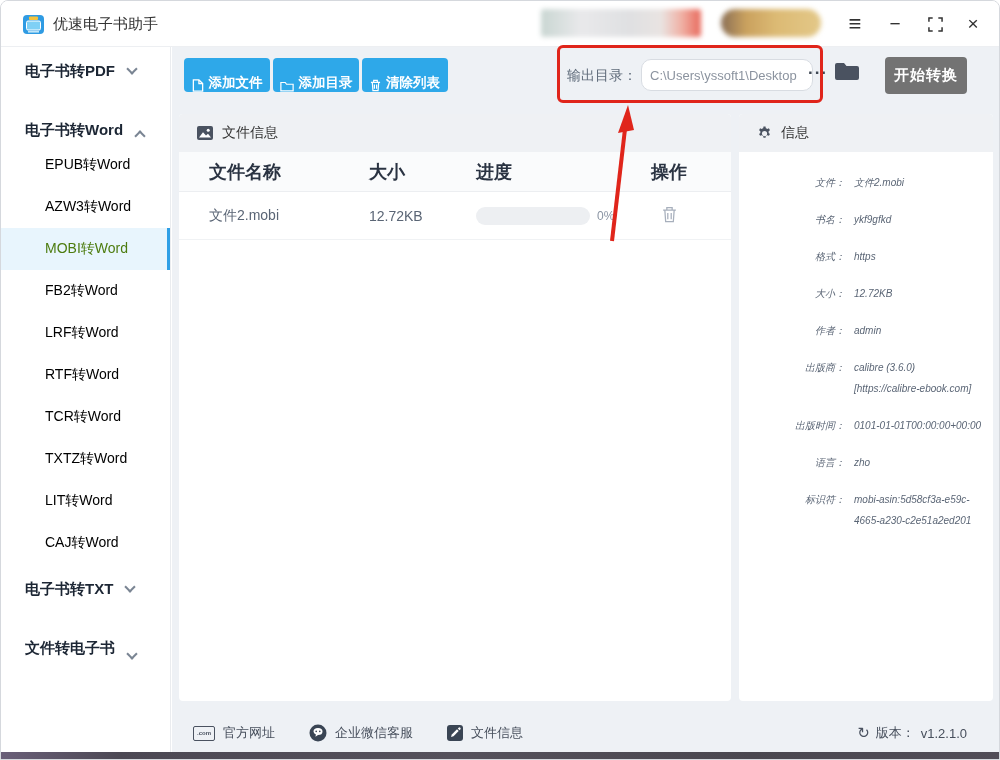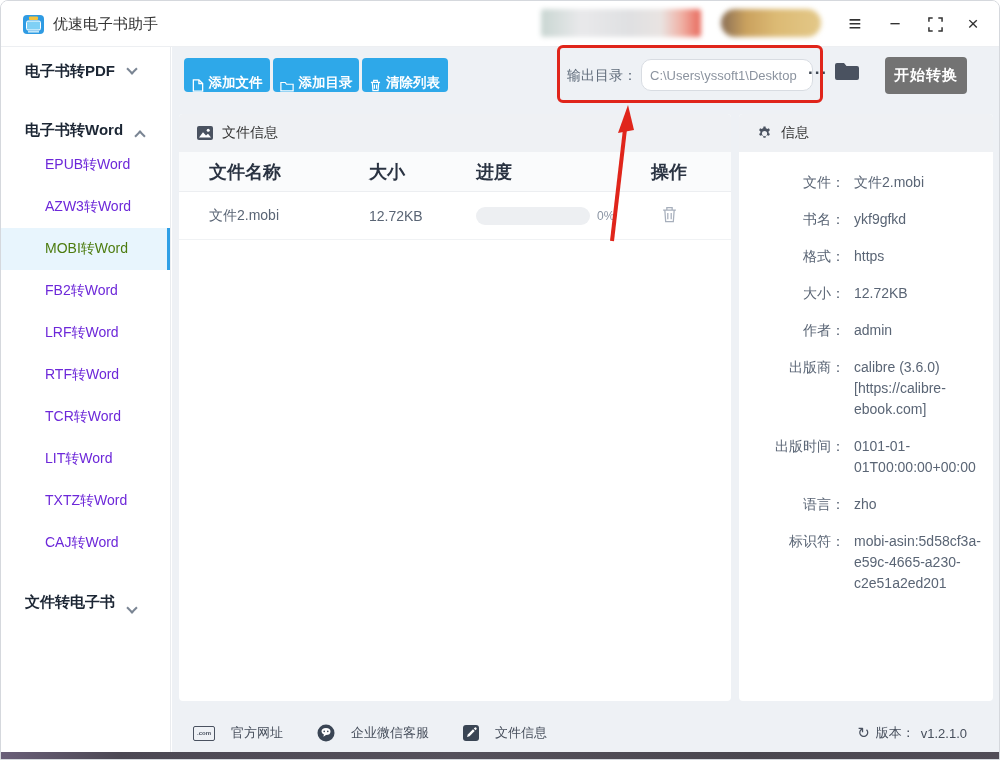--- a/index.html
+++ b/index.html
@@ -18,21 +18,21 @@
             filter:blur(2.5px); }
   .winctl { position:absolute; top:0; height:46px; width:26px; display:flex; align-items:center; justify-content:center; color:#333; font-size:18px; cursor:default; }
   .ctl-menu  { left:841px; font-size:22px; }
   .ctl-min   { left:881px; font-size:19px; }
   .ctl-max   { left:921px; }
   .ctl-close { left:959px; font-size:19px; }
 
   
   .sidebar { position:absolute; left:0; top:46px; width:170px; height:705px; background:#fff; border-right:1px solid #EAECEF; padding-top:3px; z-index:2; }
   .nav-group { height:42px; display:flex; align-items:center; padding-left:24px; gap:13px; font-size:15px; font-weight:bold; color:#1C2634; cursor:pointer; }
-  .nav-sub   { height:42px; display:flex; align-items:center; padding-left:44px; font-size:14px; color:#6d28d9; cursor:pointer; }
+  .nav-sub   { height:42px; display:flex; align-items:center; padding-left:44px; font-size:14px; color:#000000; cursor:pointer; }
   .nav-sub.selected { background:#E8F5FD; color:#4d7c0f; border-right:3px solid #2E9FE6; }
   .gap6 { margin-top:6px;align-items:flex-end; } .gap4 { margin-top:4px; }
   .chev { width:8px; height:8px; border-right:2px solid #7A8593; border-bottom:2px solid #7A8593; transform:rotate(45deg); margin-top:-4px; }
   .chev.up { transform:rotate(-135deg); margin-top:5px; }
 
   
   .content-bg { position:absolute; left:171px; top:46px; width:829px; height:705px; background:#EEF1F5; z-index:1; }
 
   
   .tbtn { position:absolute; top:57px; height:34px; width:86px; border:none; border-radius:4px; background:#2EA8E9; color:#fff;
@@ -57,27 +57,27 @@
   .col-name { width:190px; padding-left:30px; }
   .col-size { width:100px; }
   .col-prog { width:160px; padding-left:7px; display:flex; align-items:center; gap:7px; }
   .col-op   { width:80px; display:flex; justify-content:center; }
   .pbar  { width:114px; height:18px; border-radius:9px; background:#EDEFF2; overflow:hidden; display:inline-block; }
   .pfill { display:block; height:100%; width:0%; background:#2EA8E9; }
   .ptext { font-size:12px; color:#8A94A3; }
   .trash-btn { background:none; border:none; cursor:pointer; color:#A7AFBC; padding:2px; }
 
   .info-rows { padding:20px 10px 0 0; }
-  .info-row { display:flex; margin-bottom:16px; font-size:14px; line-height:21px; }
+  .info-row { display:flex; margin-bottom:16px; font-size:10px; line-height:21px;font-style:italic; }
   .info-label { width:106px; text-align:right; color:#5A6575; flex:none; }
   .info-value { margin-left:9px; width:134px; color:#5A6575; overflow-wrap:break-word; word-break:break-word; }
 
   
   .footer { position:absolute; left:178px; top:713px; width:814px; height:38px; display:flex; align-items:center; z-index:2; }
-  .flink { display:flex; align-items:center; gap:16px; font-size:13px; color:#474F5C; margin-right:34px; cursor:pointer; }
+  .flink { display:flex; align-items:center; gap:8px; font-size:13px; color:#474F5C; margin-right:34px; cursor:pointer; }
   .flink:first-child { margin-left:14px; }
   .com-badge { width:22px; height:15px; border:1.5px solid #4A5260; border-radius:2px; display:flex; align-items:center; justify-content:center;
                font-size:6px; font-weight:bold; color:#4A5260; }
   .version { position:absolute; right:26px; top:0; height:38px; display:flex; align-items:center; gap:6px; font-size:13px; color:#474F5C; }
   .refresh-glyph { font-size:15px; color:#4A5260; }
 
   
   .anno-box { position:absolute; left:556px; top:44px; width:266px; height:58px; border:3px solid #E0251B; border-radius:6px; z-index:6; pointer-events:none; }
   .anno-arrow { position:absolute; left:0; top:0; width:1000px; height:760px; z-index:6; pointer-events:none; }
 
@@ -138,28 +138,32 @@
     <div class="nav-sub">
         <span>LRF转Word</span>
       </div>
     <div class="nav-sub">
         <span>RTF转Word</span>
       </div>
     <div class="nav-sub">
         <span>TCR转Word</span>
       </div>
     <div class="nav-sub">
+        <span>TXTZ转Word</span>
+      </div>
+    <div class="nav-sub">
         <span>LIT转Word</span>
       </div>
     <div class="nav-sub">
-        <span>TXTZ转Word</span>
-      </div>
-    <div class="nav-sub">
         <span>CAJ转Word</span>
       </div>
+    <div class="nav-group gap4">
+      <span>电子书转TXT</span>
+      <span class="chev"></span>
+    </div>
     <div class="nav-group gap6">
       <span>文件转电子书</span>
       <span class="chev"></span>
     </div>
   </aside>
 
   <button class="tbtn tbtn-1">
     <svg width="12" height="13" viewBox="0 0 12 14" fill="none" stroke="#fff" stroke-width="1.4">
       <path d="M1 1 h6 l4 4 v8 H1 Z"></path>
         <path d="M7 1 v4 h4"></path>

